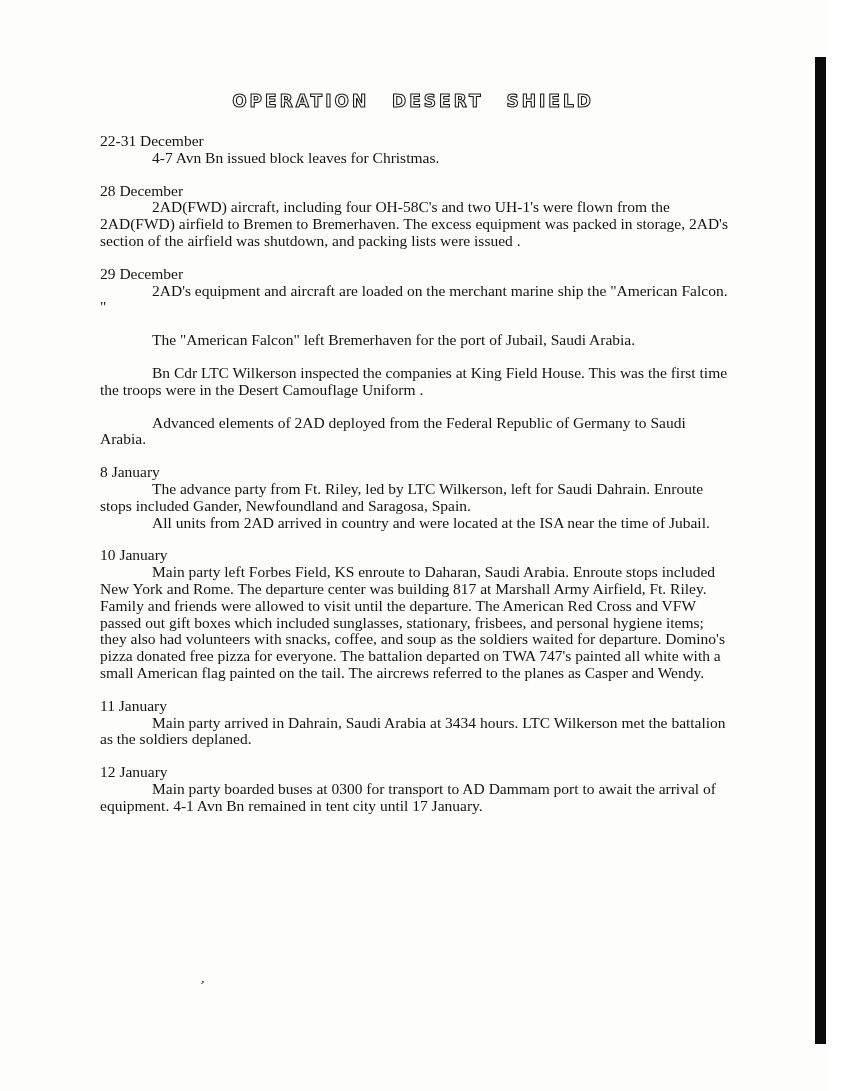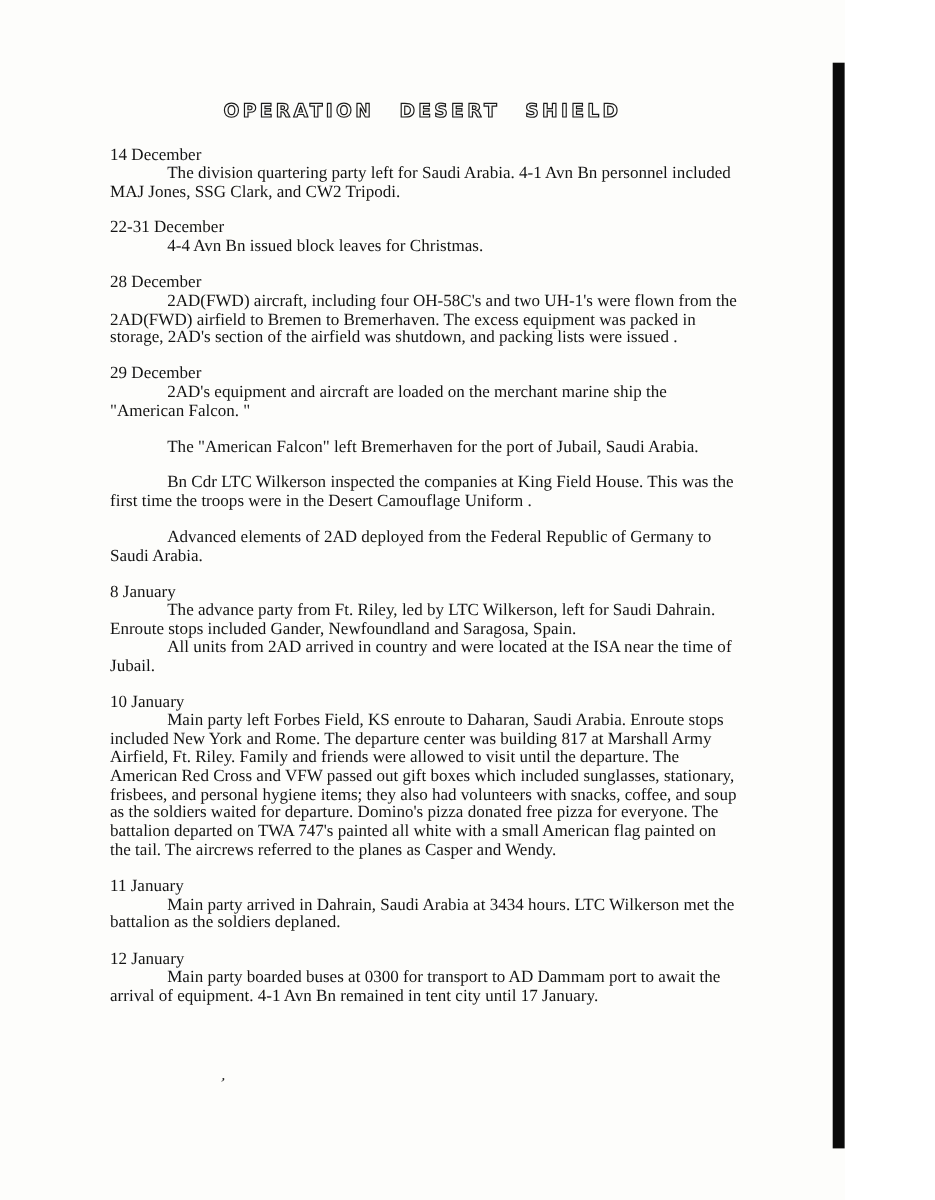--- a/index.html
+++ b/index.html
@@ -2,21 +2,21 @@
 <html><head>
 <meta charset="utf-8">
 <style>
   html, body {
     margin: 0;
     padding: 0;
     background: #ffffff;
   }
   .page {
     position: relative;
-    width: 768px;
+    width: 826px;
     height: 1091px;
     background: #fdfdfb;
     overflow: hidden;
     font-family: "Liberation Serif", serif;
     color: #141414;
   }
   .scan-bar {
     position: absolute;
     top: 57px;
     right: 0;
@@ -69,31 +69,25 @@
   }
 </style>
 </head>
 <body>
 
 <div class="page">
 
   <h1 class="doc-title">OPERATION  DESERT  SHIELD</h1>
 
   <div class="entries">
-  <div class="entry">
-    <p class="entry-date">14 December</p>
-    <div>
-          <p class="para">The division quartering party left for Saudi Arabia.  4-1 Avn Bn personnel included MAJ Jones, SSG Clark, and CW2 Tripodi.</p>
-        </div>
-  </div>
 
   <div class="entry">
     <p class="entry-date">22-31 December</p>
     <div>
-          <p class="para">4-4 Avn Bn issued block leaves for Christmas.</p>
+          <p class="para">4-7 Avn Bn issued block leaves for Christmas.</p>
         </div>
   </div>
 
   <div class="entry">
     <p class="entry-date">28 December</p>
     <div>
           <p class="para">2AD(FWD) aircraft, including four OH-58C's and two UH-1's were flown from the 2AD(FWD) airfield to Bremen to Bremerhaven.  The excess equipment was packed in storage, 2AD's section of the airfield was shutdown, and packing lists were issued .</p>
         </div>
   </div>
 

